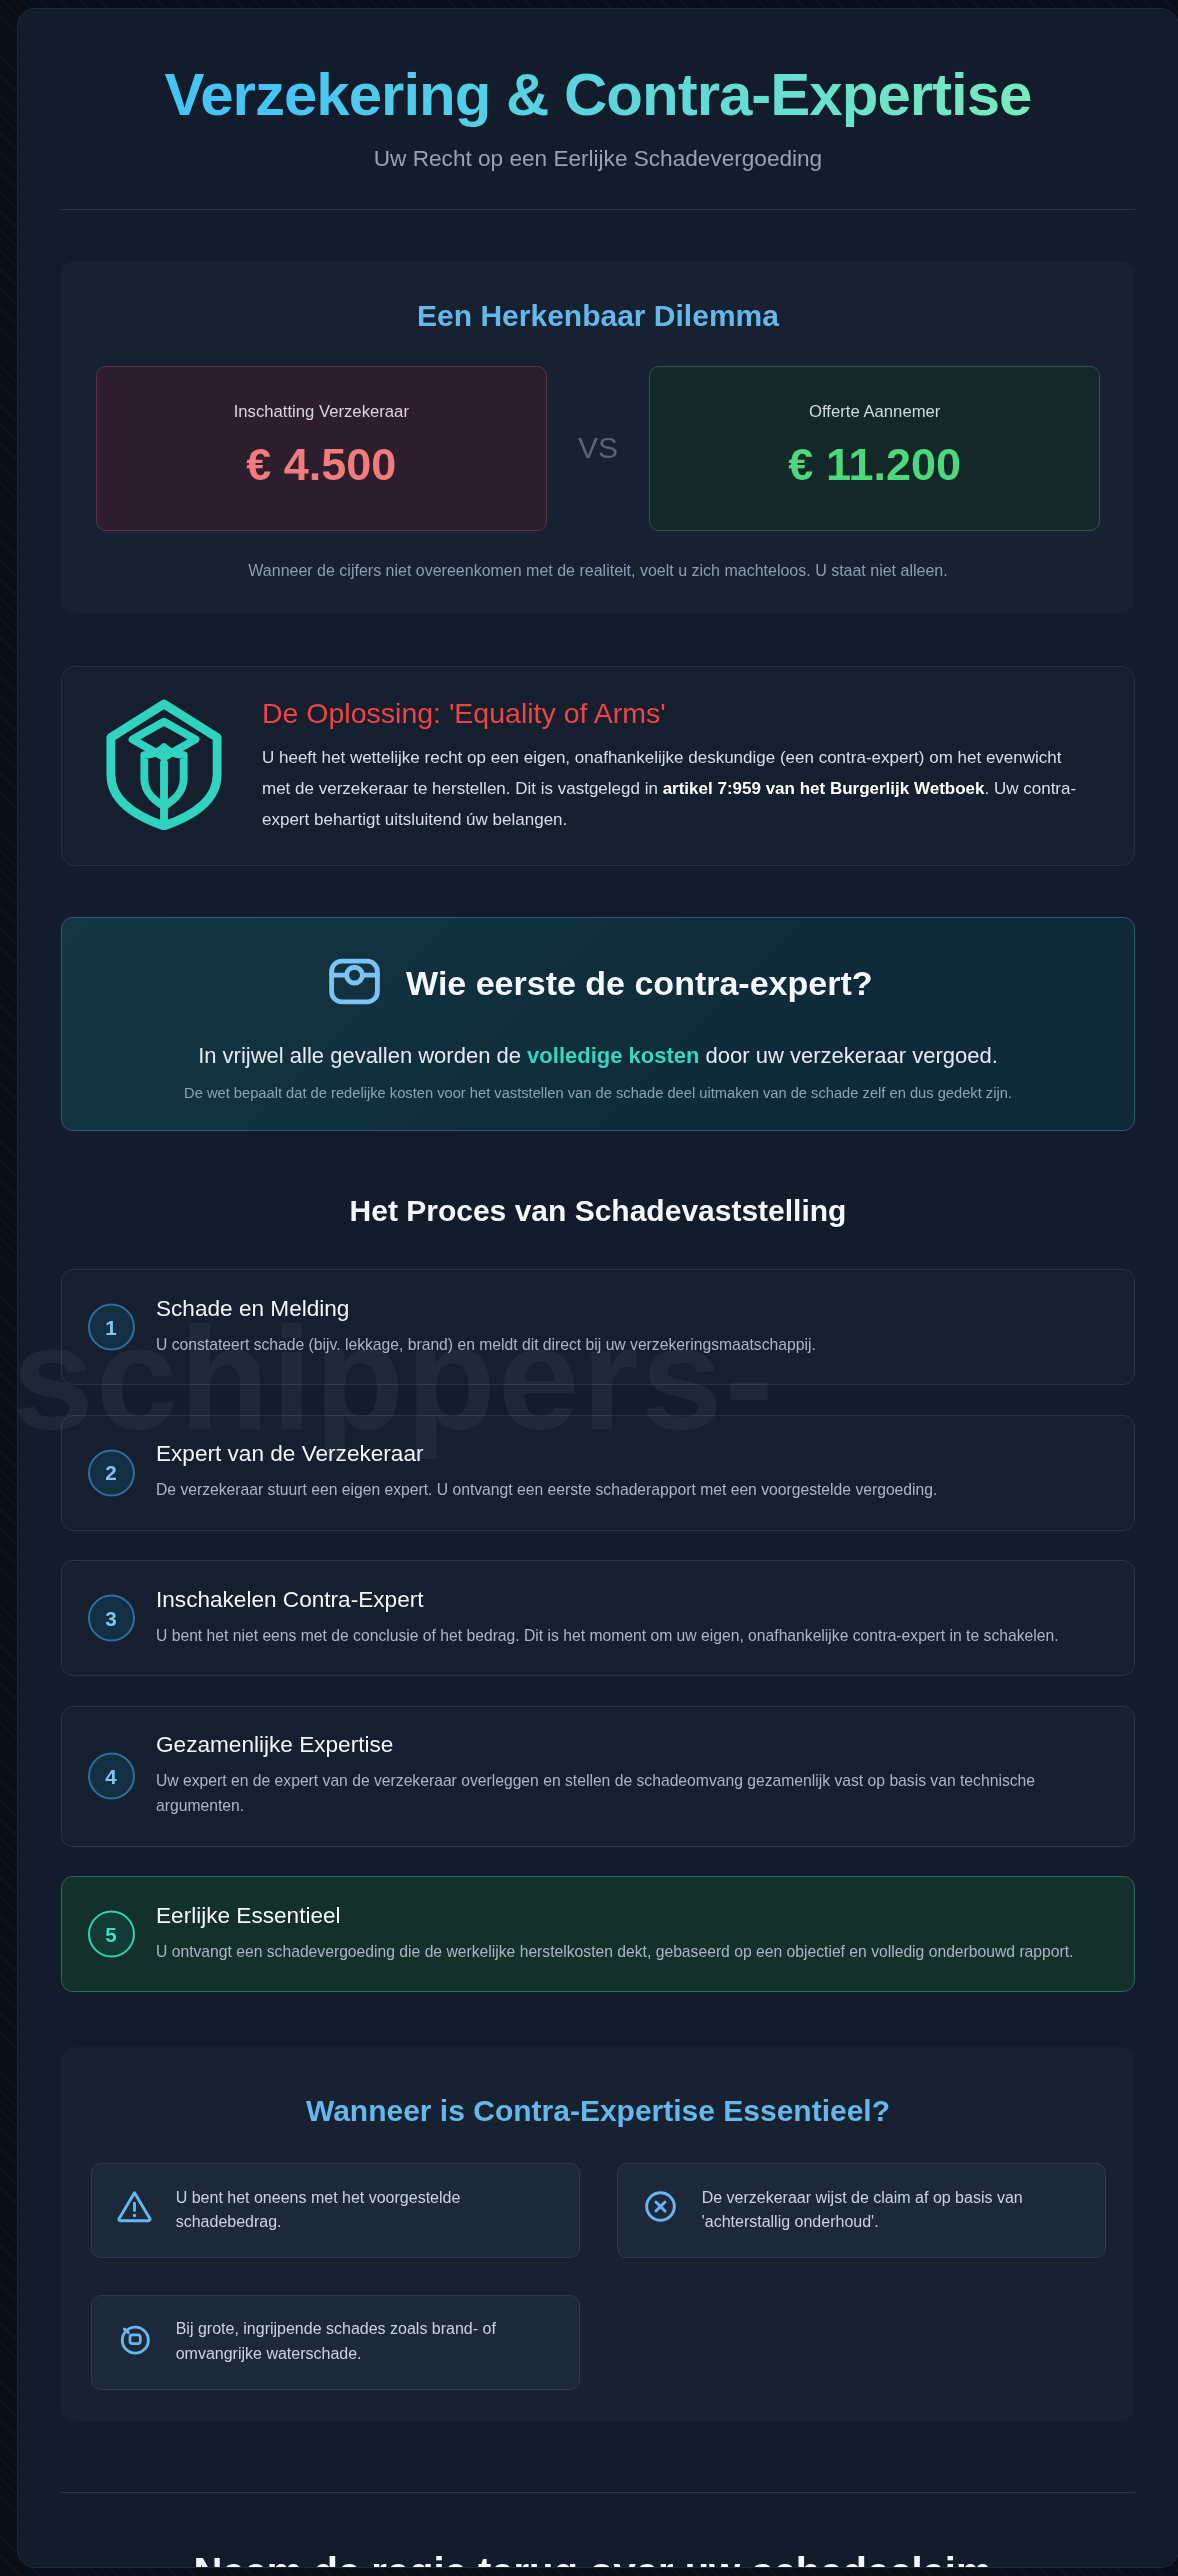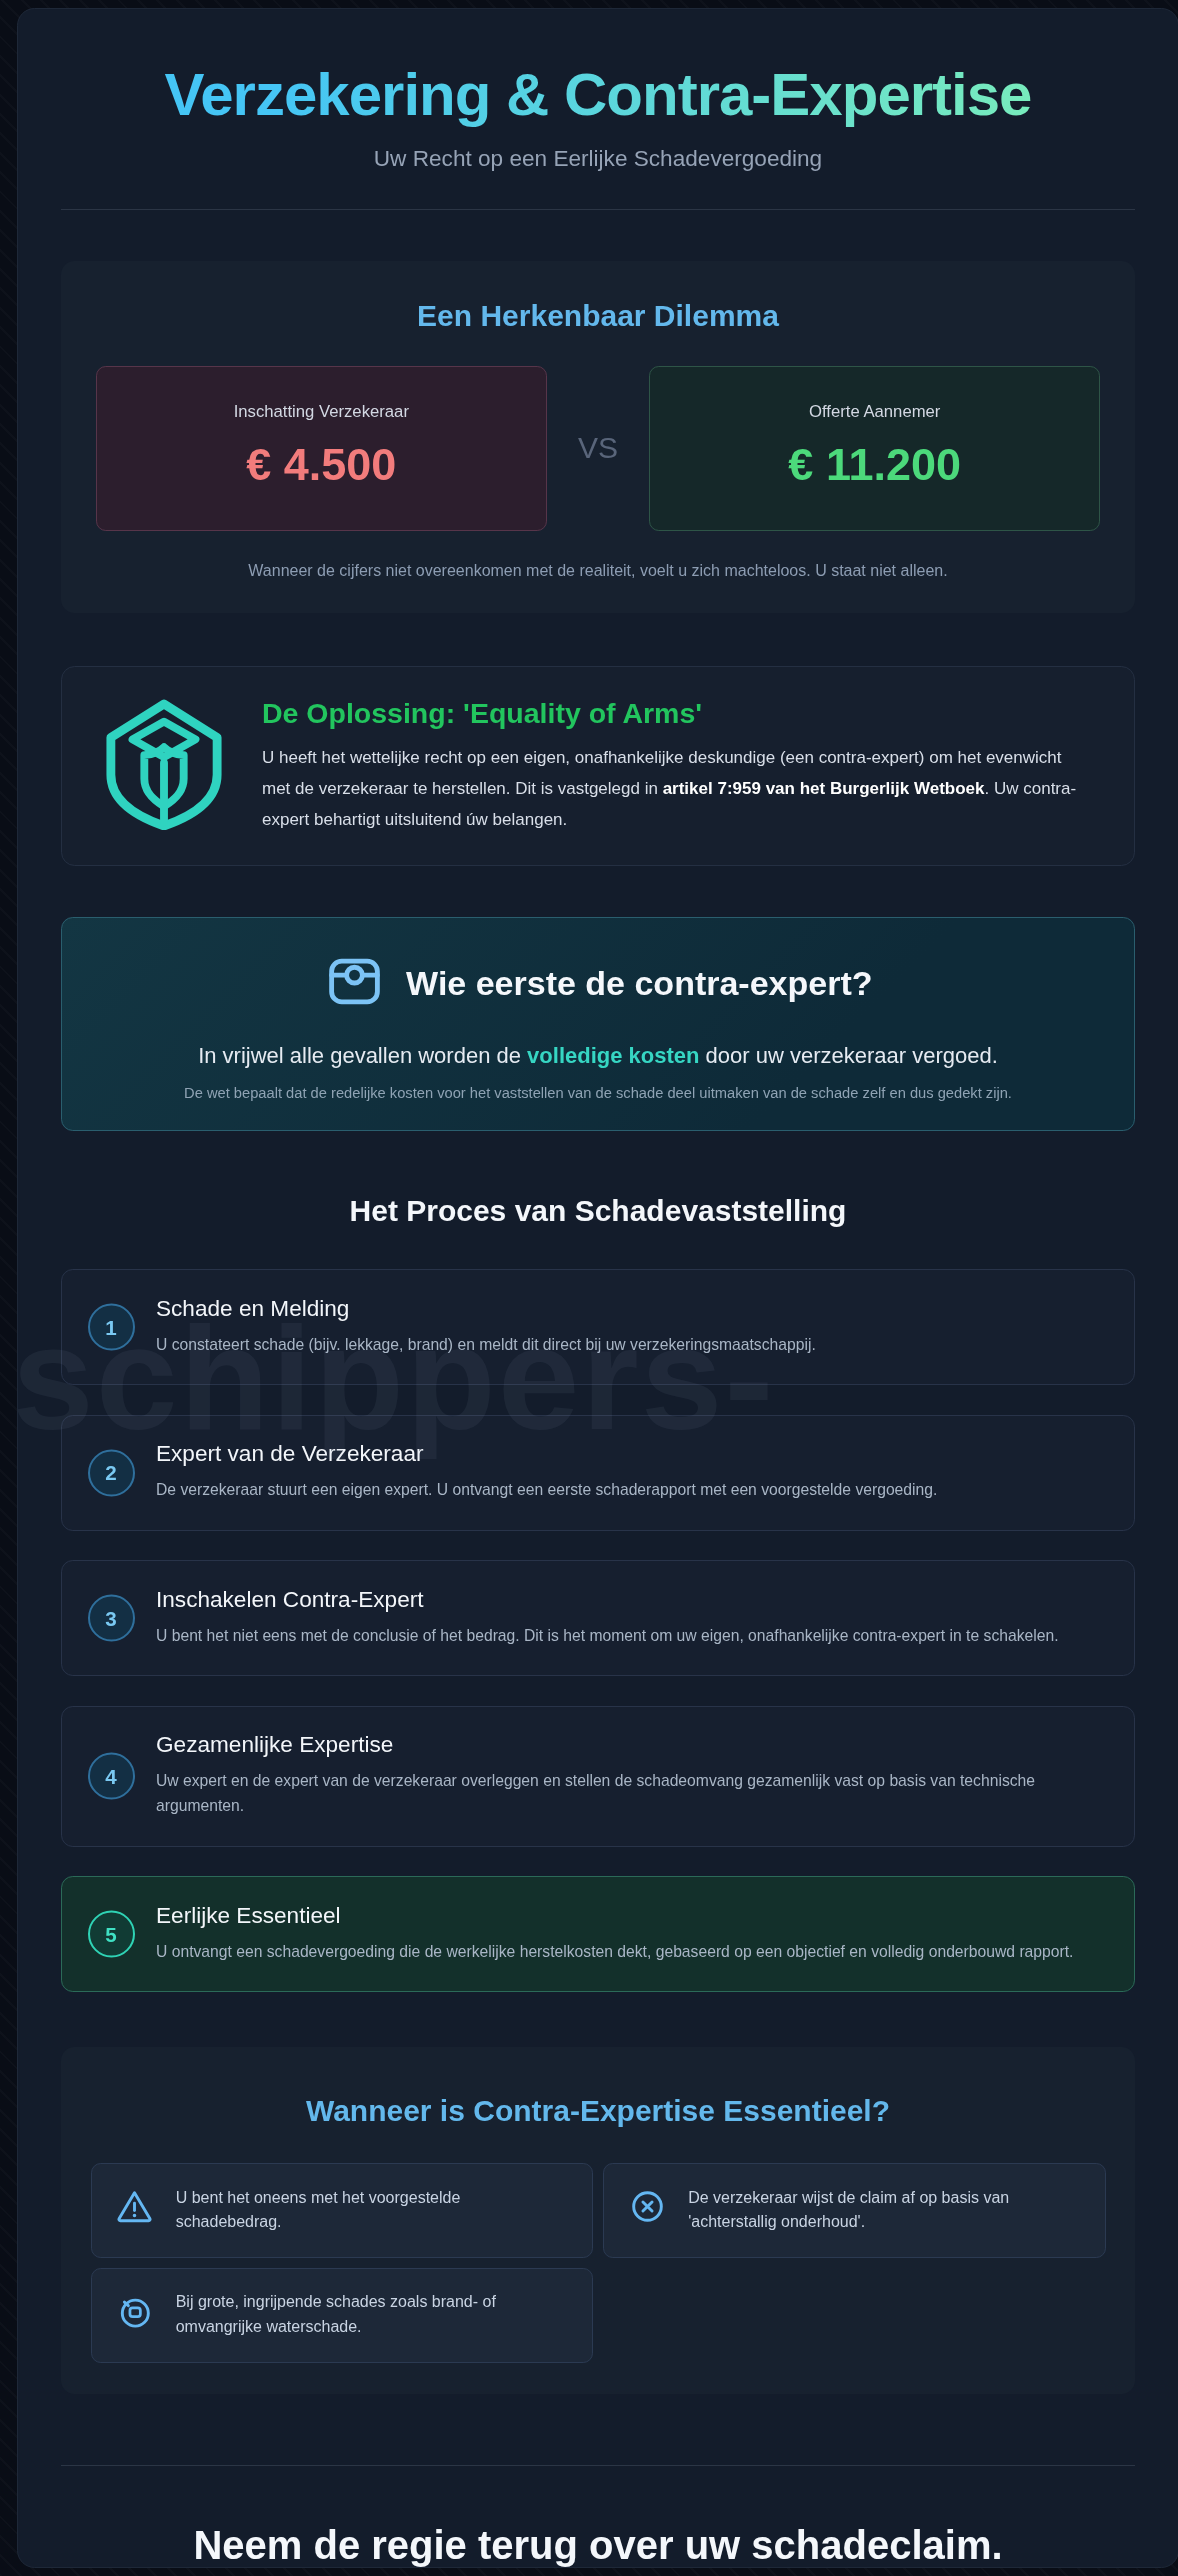--- a/index.html
+++ b/index.html
@@ -35,21 +35,21 @@
   .cmp-label { color:#d3d8e3; font-size:16.7px; }
   .cmp-amount { font-size:45px; font-weight:bold; margin-top:17.7px; }
   .cmp-amount.red { color:#f27c7c; }
   .cmp-amount.green { color:#4cd97b; }
   .vs { align-self:center; color:#59657a; font-size:30px; padding:0 5.9px; }
   .dilemma-note { text-align:center; color:#8d9db3; font-size:16px; margin-top:31px; }
   
   .solution { margin-top:53px; background:#161f2e; border:1px solid #242f42; border-radius:13.7px;
     padding:29.5px 41px; display:flex; gap:37px; align-items:center; }
   .solution-icon { flex:0 0 122px; }
-  .section-h2-teal { color:#22c55e; font-size:28.5px; font-weight:bold; margin:0 0 13.7px; }
+  .section-h2-teal { color:#ef4444; font-size:28.5px; font-weight:normal; margin:0 0 13.7px; }
   .solution-body { color:#d9dfe9; font-size:17px; line-height:1.8; margin:0; }
   .solution-body b { color:#ffffff; }
   
   .payment { margin-top:51px; border-radius:11.8px; text-align:center; padding:33px 39px 29.5px;
     background:linear-gradient(135deg,#133643 0%,#0e2a38 70%); border:1px solid #2a5e6e; }
   .payment-head { display:flex; align-items:center; justify-content:center; gap:21.6px; }
   .payment-title { color:#f4f7fb; font-size:34px; font-weight:bold; margin:0; }
   .payment-line { color:#e6ebf2; font-size:22px; margin-top:27.5px; }
   .payment-line b { color:#36d6c3; }
   .payment-note { color:#8fa3b4; font-size:14.7px; margin-top:15.7px; }
@@ -64,21 +64,21 @@
   .step-num { position:absolute; left:25.5px; top:50%; transform:translateY(-50%);
     width:47px; height:47px; border-radius:50%; background:#132f44; border:2px solid #2f6f9c;
     color:#7ac9f2; font-weight:bold; font-size:20.6px;
     display:flex; align-items:center; justify-content:center; }
   .step-title { color:#f3f6fa; font-size:22.6px; font-weight:normal; margin:0 0 9.8px; }
   .step-desc { color:#a9b6c6; font-size:15.7px; line-height:1.6; margin:0; }
   .step.highlight { background:#13302b; border-color:#2b6a58; }
   .step.highlight .step-num { background:#113b34; border-color:#2fd3b5; color:#3fe0c3; }
   
   .essentials { margin-top:55px; padding:37px 29.5px 31px; }
-  .ess-grid { display:grid; grid-template-columns:1fr 1fr; gap:10px; margin-top:35px; }
+  .ess-grid { display:grid; grid-template-columns:1fr 1fr; gap:37px; margin-top:35px; }
   .ess-tile { display:flex; align-items:center; gap:21.6px; background:#1d2838; border:1px solid #2b3a52;
     border-radius:9.8px; padding:21.6px 23.6px; color:#c9d4e3; font-size:16px; line-height:1.55; }
   .ess-icon { flex:0 0 39px; }
   
   .cta-rule { border:none; border-top:1px solid #2b3545; margin:71px 0 0; }
   .cta-heading { color:#f4f7fb; font-size:40px; font-weight:bold; text-align:center; margin:57px 0 4px; }
 </style>
 </head>
 <body>
 

